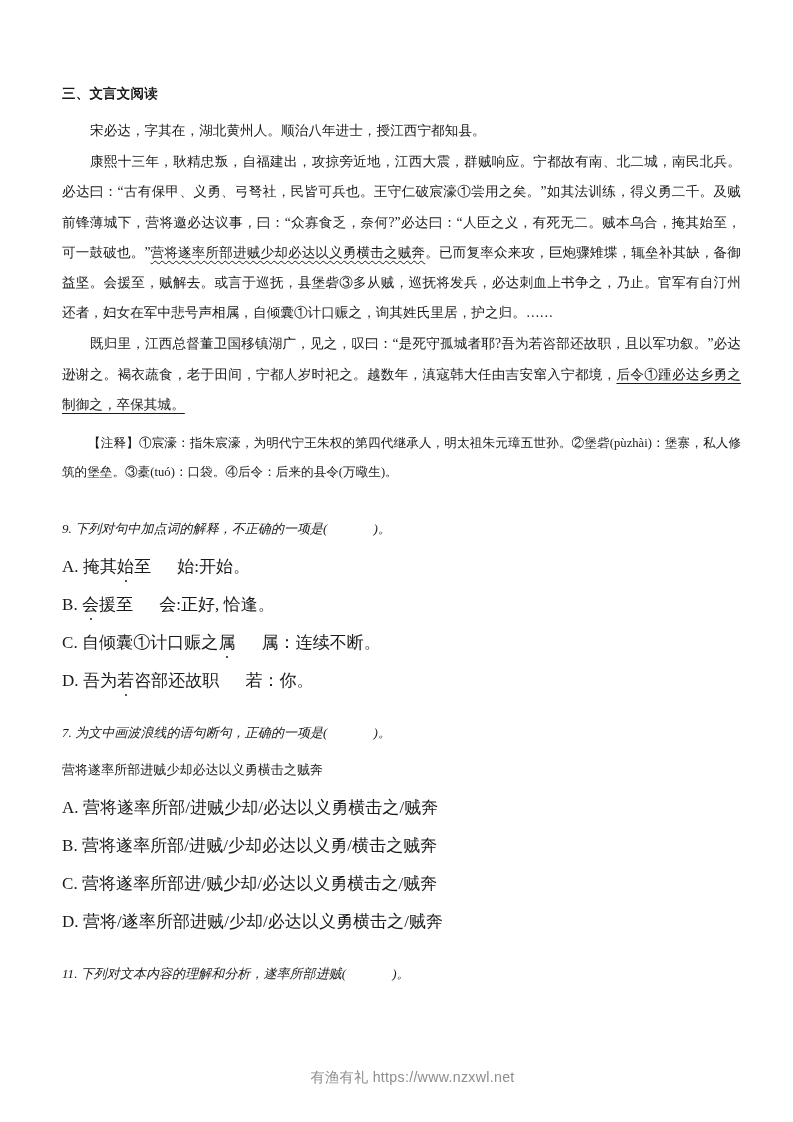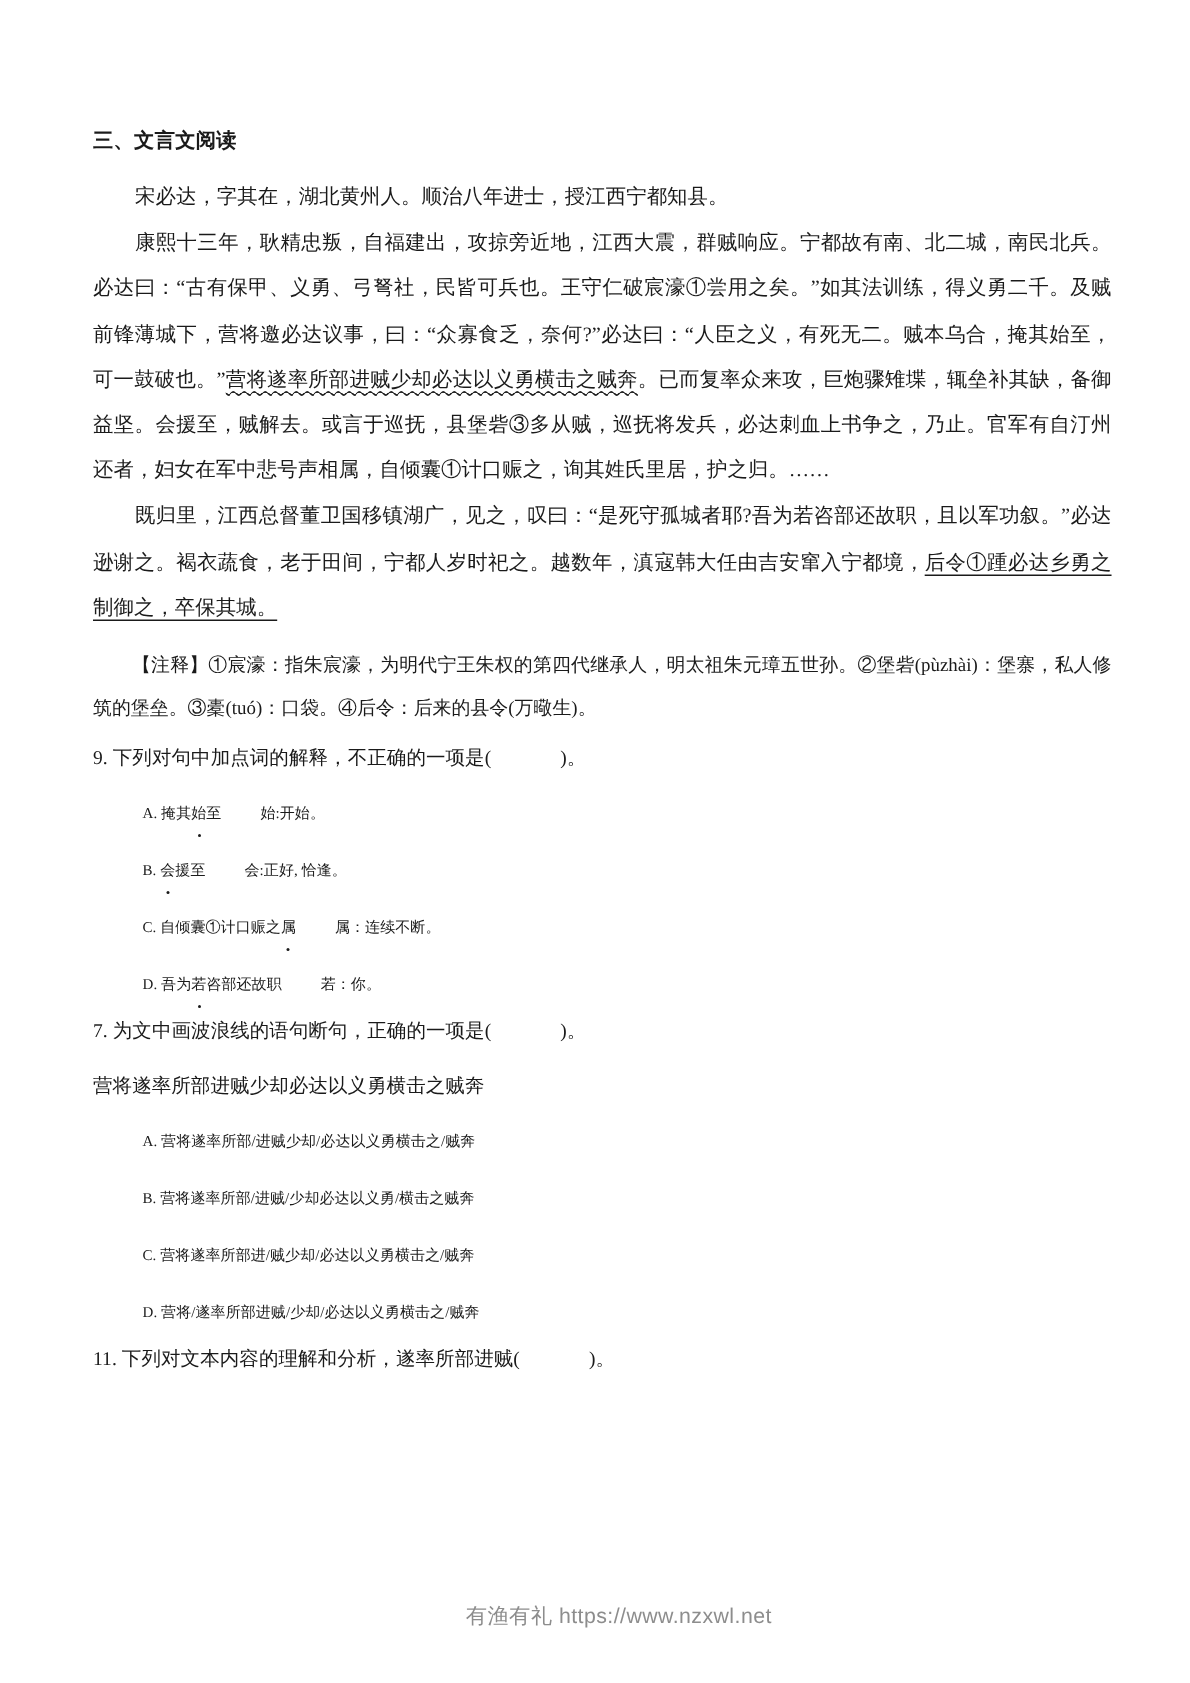--- a/index.html
+++ b/index.html
@@ -50,28 +50,28 @@
     letter-spacing: 0.02px;
     font-family: Liberation Serif, serif;
   }
   .q-line {
     font-size: 13px;
     line-height: 20px;
     margin: 0;
     letter-spacing: 0.05px;
   }
   .q-stem {
-    margin-top: 8px;
+    margin-top: 32px;
+    font-style: italic;
   }
   .opt {
-    font-size: 10px;
+    font-size: 17px;
     line-height: 20px;
     margin-top: 18px;
     letter-spacing: 0.05px;
-    margin-left: 33px;
   }
   .opt .gap-m { display: inline-block; width: 26px; }
   .stem-gap { display: inline-block; width: 46px; }
   .sentence-line {
     font-size: 13px;
     line-height: 20px;
     margin-top: 17px;
     letter-spacing: 0.05px;
   }
   

